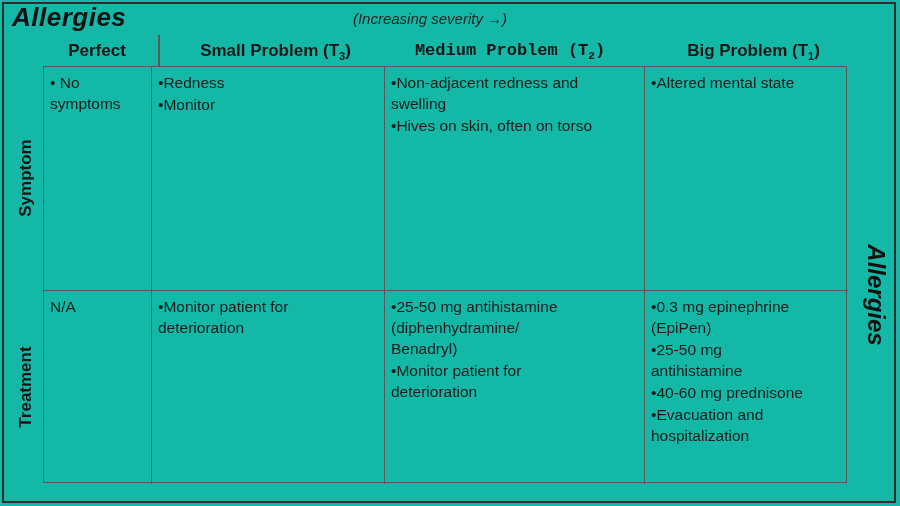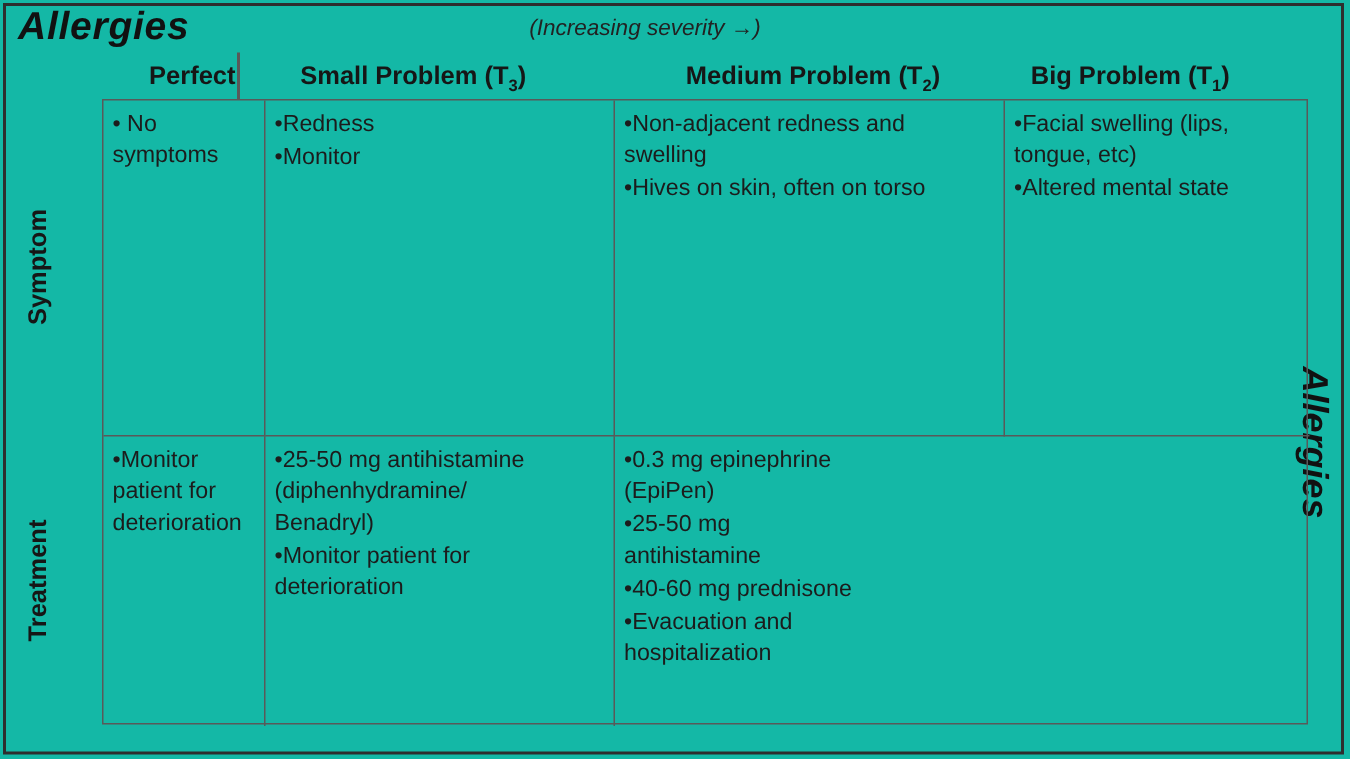--- a/index.html
+++ b/index.html
@@ -21,26 +21,26 @@
     text-align:center;font-style:italic;font-size:15px;color:#222;
   }
   .hdr-sep{
     position:absolute;left:158px;top:35px;width:2px;height:31px;background:#595959;
   }
   .col-h{
     position:absolute;top:41px;height:24px;text-align:center;
     font-size:17px;font-weight:bold;color:#161616;white-space:nowrap;
   }
   .col-h sub{font-size:11px;font-weight:bold;}
-  .ch0{left:37px;width:120px;text-align:right;}
+  .ch0{left:37px;width:120px;}
   .ch1{left:159px;width:233px;text-align:center;}
-  .ch2{left:412px;width:260px;}
+  .ch2{left:380px;width:260px;font-family:Liberation Mono, monospace;}
   .ch3{left:652px;width:203px;}
   .tbl{
-    position:absolute;left:68px;top:66px;width:804px;height:417px;
+    position:absolute;left:43px;top:66px;width:804px;height:417px;
     border:1.5px solid #595959;box-sizing:border-box;
     display:grid;
     grid-template-columns:108px 233px 260px 203px;
     grid-template-rows:224px 193px;
   }
   .cell{
     box-sizing:border-box;border-right:1.5px solid #595959;border-bottom:1.5px solid #595959;
     padding:5px 6px 4px 6px;font-size:15.5px;line-height:21px;overflow:hidden;
   }
   .cell.c3{border-right:none;}
@@ -100,23 +100,24 @@
     <div class="cell r0 c1">
         <div class="li">•Redness</div>
         <div class="li">•Monitor</div>
       </div>
     <div class="cell r0 c2">
         <div class="li">•Non-adjacent redness and
 swelling</div>
         <div class="li">•Hives on skin, often on torso</div>
       </div>
     <div class="cell r0 c3">
-        <div class="li">•Facial swelling (lips,
-tongue, etc)</div>
         <div class="li">•Altered mental state</div>
+      </div>
+    <div class="cell r1 c0">
+        <div class="li">N/A</div>
       </div>
     <div class="cell r1 c1">
         <div class="li">•Monitor patient for
 deterioration</div>
       </div>
     <div class="cell r1 c2">
         <div class="li">•25-50 mg antihistamine
 (diphenhydramine/
 Benadryl)</div>
         <div class="li">•Monitor patient for

